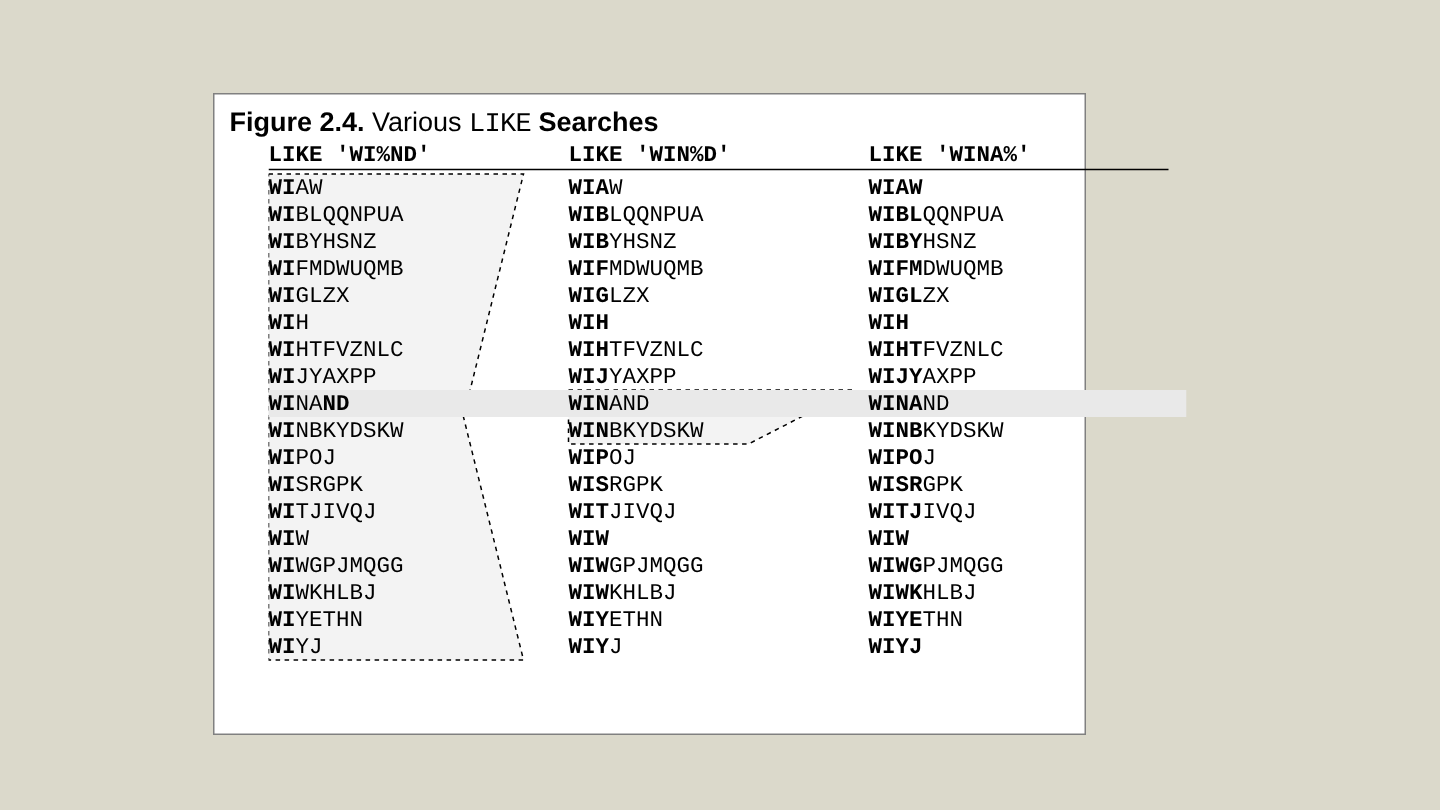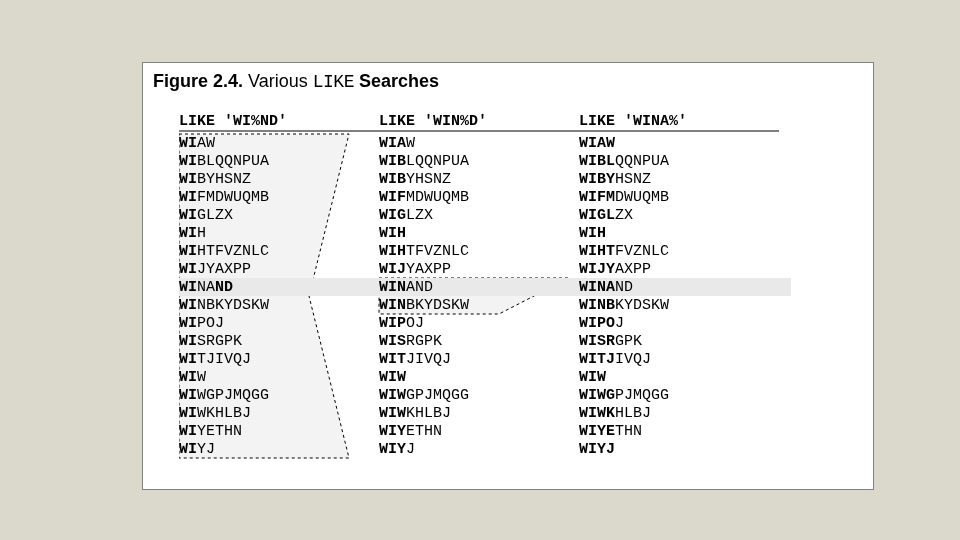--- a/index.html
+++ b/index.html
@@ -7,21 +7,21 @@
     padding: 0;
     width: 960px;
     height: 540px;
     background: #dbd9cb;
     font-family: Georgia, "Times New Roman", serif;
   }
   .figure {
     position: absolute;
     left: 142px;
     top: 62px;
-    width: 732px;
+    width: 582px;
     height: 428px;
     background: #ffffff;
     border: 1px solid #808080;
     box-sizing: border-box;
     padding-left: 39px;
   }
   .caption {
     position: absolute;
     left: 10px;
     top: 8px;
@@ -29,21 +29,21 @@
     font-size: 18px;
     color: #000;
   }
   .caption .fig { font-weight: 700; }
   .caption .kw  { font-family: "Courier New", monospace; font-weight: 400; letter-spacing: -0.5px;}
   .caption .rest { font-weight: 700; }
 
   .plot {
     position: absolute;
     left: 36px;
-    top: 44px;
+    top: 26px;
     width: 612px;
     height: 380px;
   }
   svg { display: block; }
 
   .hdr { font: bold 15px "Courier New", monospace; fill:#000; }
   .word { font: 15px "Courier New", monospace; fill:#000; }
   .word .b { font-weight: bold; }
   .hl { fill:#e9e9e9; }
   .scan { fill:#f3f3f3; }

